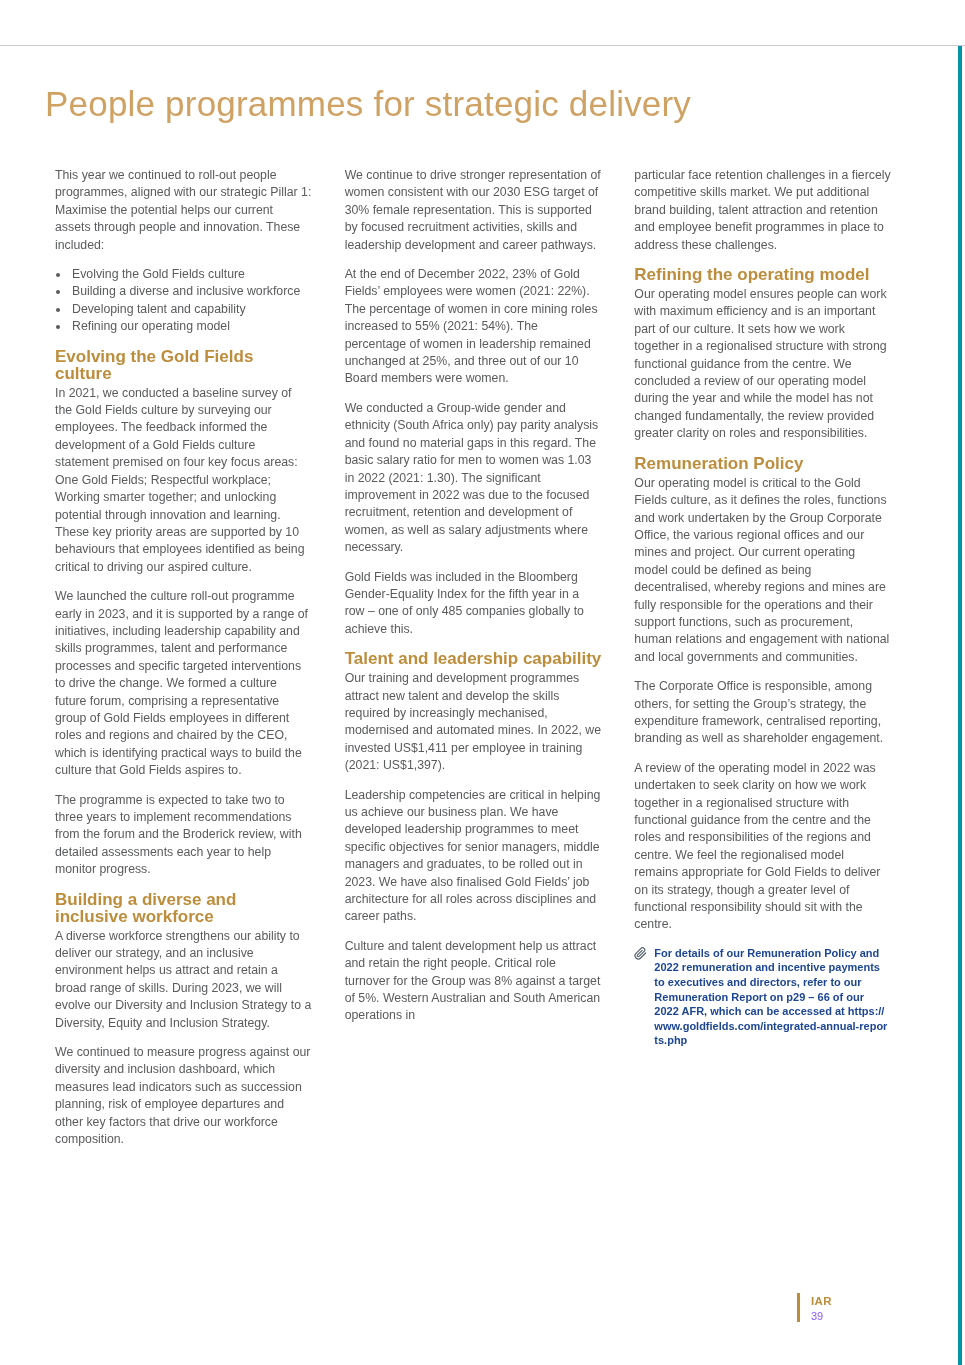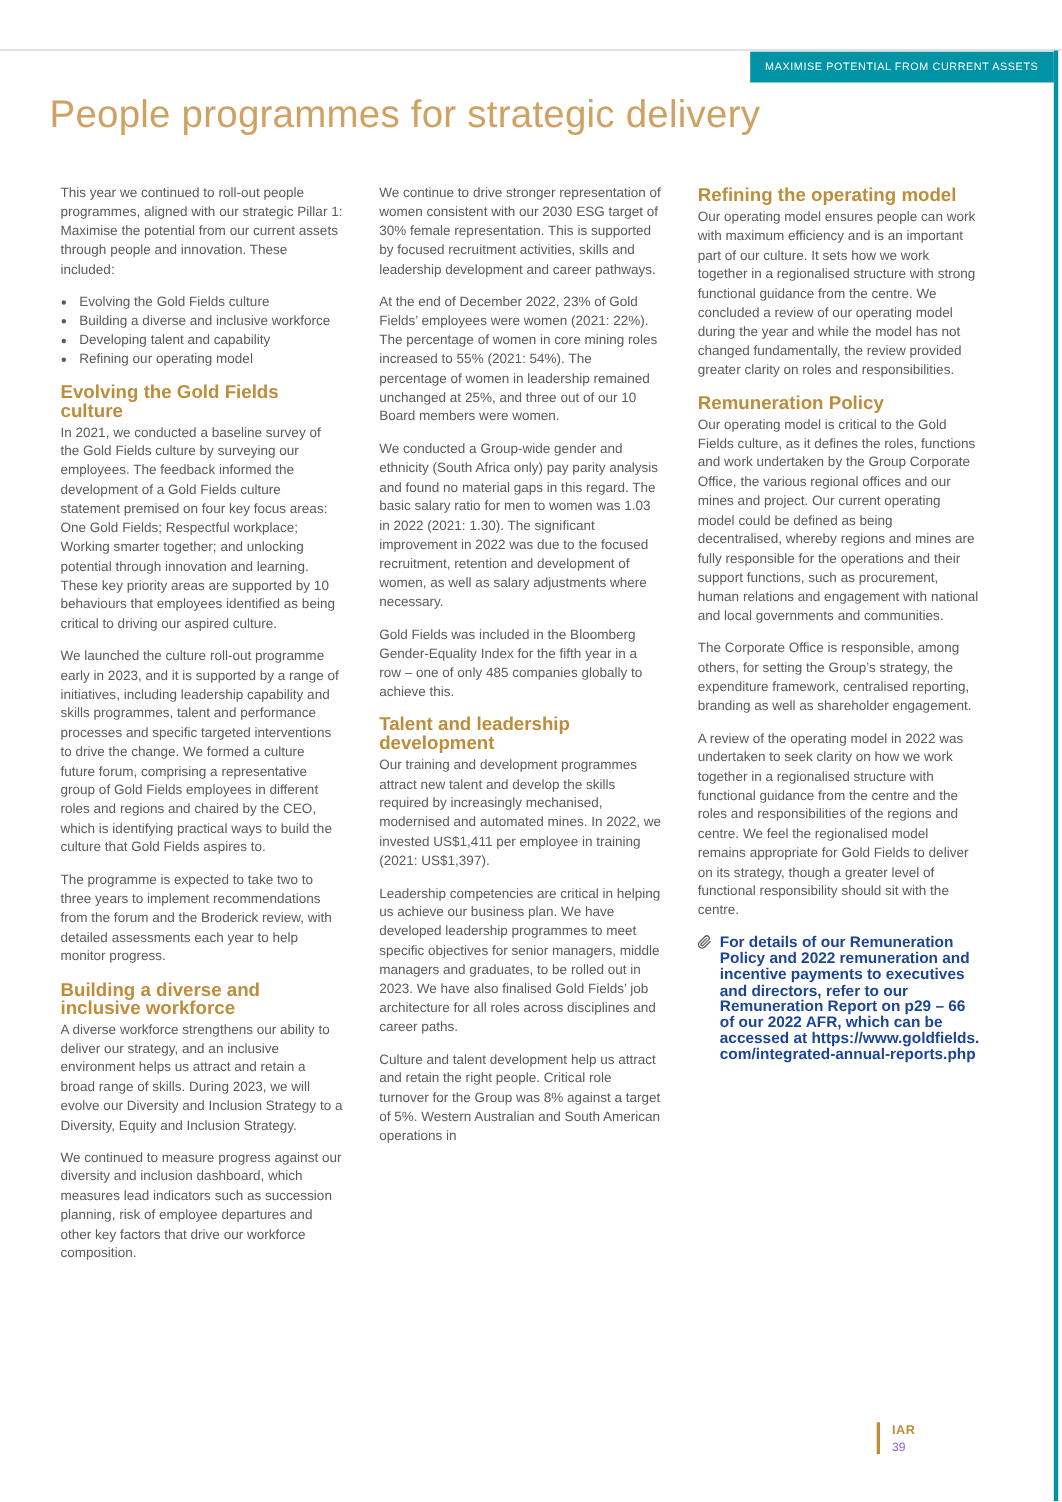--- a/index.html
+++ b/index.html
@@ -12,67 +12,65 @@
   .page-title{position:absolute;top:84px;left:45px;margin:0;font-size:35px;font-weight:400;
           color:var(--gold-title,#cfa263);letter-spacing:.2px;}
   .columns{position:absolute;top:167px;left:55px;width:836px;display:flex;gap:33px;}
   .col{flex:1 1 0;font-size:12.3px;line-height:17.4px;}
   .para{margin:0 0 12px;}
   .heading{margin:2px 0 3px;font-size:17px;line-height:17px;font-weight:700;
           color:var(--gold-heading,#bd8d3c);}
   .bullets{margin:0 0 12px;padding-left:15px;list-style:disc;}
   .bullets li{margin:0;padding-left:2px;}
   .note{display:flex;gap:7px;margin-top:3px;color:var(--note-blue,#1c4693);
-        font-weight:700;font-size:14px;line-height:14.6px;}
+        font-weight:700;font-size:11px;line-height:14.6px;}
   .note svg{flex:0 0 auto;width:13px;height:13px;margin-top:1px;color:#56606b;}
   .note a{color:inherit;text-decoration:none;word-break:break-all;}
   .footer{position:absolute;top:1293px;left:797px;display:flex;}
   .footer-rule{width:3px;background:var(--gold-heading,#bd8d3c);margin-right:11px;}
   .footer-label{font-size:11.5px;font-weight:700;color:var(--gold-heading,#bd8d3c);
         letter-spacing:.4px;padding-top:2px;}
   .footer-page{font-size:11px;font-weight:400;color:#8b5cf6;margin-top:3px;}
 </style>
 </head>
 <body>
 
 <div class="page">
   <div class="top-rule"></div>
-  <div class="banner">
-    <span>MAXIMISE POTENTIAL FROM CURRENT ASSETS</span>
-  </div>
   <div class="right-rule"></div>
   <h1 class="page-title">People programmes for strategic delivery</h1>
   <div class="columns" id="columns">
       <div class="col">
-        <p class="para">This year we continued to roll-out people programmes, aligned with our strategic Pillar 1: Maximise the potential from our current assets through people and innovation. These included:</p>
+        <p class="para">This year we continued to roll-out people programmes, aligned with our strategic Pillar 1: Maximise the potential helps our current assets through people and innovation. These included:</p>
         <ul class="bullets">
           <li>Evolving the Gold Fields culture</li>
           <li>Building a diverse and inclusive workforce</li>
           <li>Developing talent and capability</li>
           <li>Refining our operating model</li>
         </ul>
         <h2 class="heading">Evolving the Gold Fields culture</h2>
         <p class="para">In 2021, we conducted a baseline survey of the Gold Fields culture by surveying our employees. The feedback informed the development of a Gold Fields culture statement premised on four key focus areas: One Gold Fields; Respectful workplace; Working smarter together; and unlocking potential through innovation and learning. These key priority areas are supported by 10 behaviours that employees identified as being critical to driving our aspired culture.</p>
         <p class="para">We launched the culture roll-out programme early in 2023, and it is supported by a range of initiatives, including leadership capability and skills programmes, talent and performance processes and specific targeted interventions to drive the change. We formed a culture future forum, comprising a representative group of Gold Fields employees in different roles and regions and chaired by the CEO, which is identifying practical ways to build the culture that Gold Fields aspires to.</p>
         <p class="para">The programme is expected to take two to three years to implement recommendations from the forum and the Broderick review, with detailed assessments each year to help monitor progress.</p>
         <h2 class="heading">Building a diverse and inclusive workforce</h2>
         <p class="para">A diverse workforce strengthens our ability to deliver our strategy, and an inclusive environment helps us attract and retain a broad range of skills. During 2023, we will evolve our Diversity and Inclusion Strategy to a Diversity, Equity and Inclusion Strategy.</p>
         <p class="para">We continued to measure progress against our diversity and inclusion dashboard, which measures lead indicators such as succession planning, risk of employee departures and other key factors that drive our workforce composition.</p>
       </div>
       <div class="col">
         <p class="para">We continue to drive stronger representation of women consistent with our 2030 ESG target of 30% female representation. This is supported by focused recruitment activities, skills and leadership development and career pathways.</p>
         <p class="para">At the end of December 2022, 23% of Gold Fields’ employees were women (2021: 22%). The percentage of women in core mining roles increased to 55% (2021: 54%). The percentage of women in leadership remained unchanged at 25%, and three out of our 10 Board members were women.</p>
         <p class="para">We conducted a Group-wide gender and ethnicity (South Africa only) pay parity analysis and found no material gaps in this regard. The basic salary ratio for men to women was 1.03 in 2022 (2021: 1.30). The significant improvement in 2022 was due to the focused recruitment, retention and development of women, as well as salary adjustments where necessary.</p>
         <p class="para">Gold Fields was included in the Bloomberg Gender-Equality Index for the fifth year in a row – one of only 485 companies globally to achieve this.</p>
-        <h2 class="heading">Talent and leadership development</h2>
+        <h2 class="heading">Talent and leadership capability</h2>
         <p class="para">Our training and development programmes attract new talent and develop the skills required by increasingly mechanised, modernised and automated mines. In 2022, we invested US$1,411 per employee in training (2021: US$1,397).</p>
         <p class="para">Leadership competencies are critical in helping us achieve our business plan. We have developed leadership programmes to meet specific objectives for senior managers, middle managers and graduates, to be rolled out in 2023. We have also finalised Gold Fields’ job architecture for all roles across disciplines and career paths.</p>
         <p class="para">Culture and talent development help us attract and retain the right people. Critical role turnover for the Group was 8% against a target of 5%. Western Australian and South American operations in</p>
       </div>
       <div class="col">
+        <p class="para">particular face retention challenges in a fiercely competitive skills market. We put additional brand building, talent attraction and retention and employee benefit programmes in place to address these challenges.</p>
         <h2 class="heading">Refining the operating model</h2>
         <p class="para">Our operating model ensures people can work with maximum efficiency and is an important part of our culture. It sets how we work together in a regionalised structure with strong functional guidance from the centre. We concluded a review of our operating model during the year and while the model has not changed fundamentally, the review provided greater clarity on roles and responsibilities.</p>
         <h2 class="heading">Remuneration Policy</h2>
         <p class="para">Our operating model is critical to the Gold Fields culture, as it defines the roles, functions and work undertaken by the Group Corporate Office, the various regional offices and our mines and project. Our current operating model could be defined as being decentralised, whereby regions and mines are fully responsible for the operations and their support functions, such as procurement, human relations and engagement with national and local governments and communities.</p>
         <p class="para">The Corporate Office is responsible, among others, for setting the Group’s strategy, the expenditure framework, centralised reporting, branding as well as shareholder engagement.</p>
         <p class="para">A review of the operating model in 2022 was undertaken to seek clarity on how we work together in a regionalised structure with functional guidance from the centre and the roles and responsibilities of the regions and centre. We feel the regionalised model remains appropriate for Gold Fields to deliver on its strategy, though a greater level of functional responsibility should sit with the centre.</p>
         <div class="note">
           <svg viewBox="0 0 24 24" fill="none" stroke="currentColor" stroke-width="2.2" stroke-linecap="round" stroke-linejoin="round">
             <path d="M21.44 11.05l-9.19 9.19a6 6 0 0 1-8.49-8.49l9.19-9.19a4 4 0 0 1 5.66 5.66l-9.2 9.19a2 2 0 0 1-2.83-2.83l8.49-8.48"></path>
           </svg>

